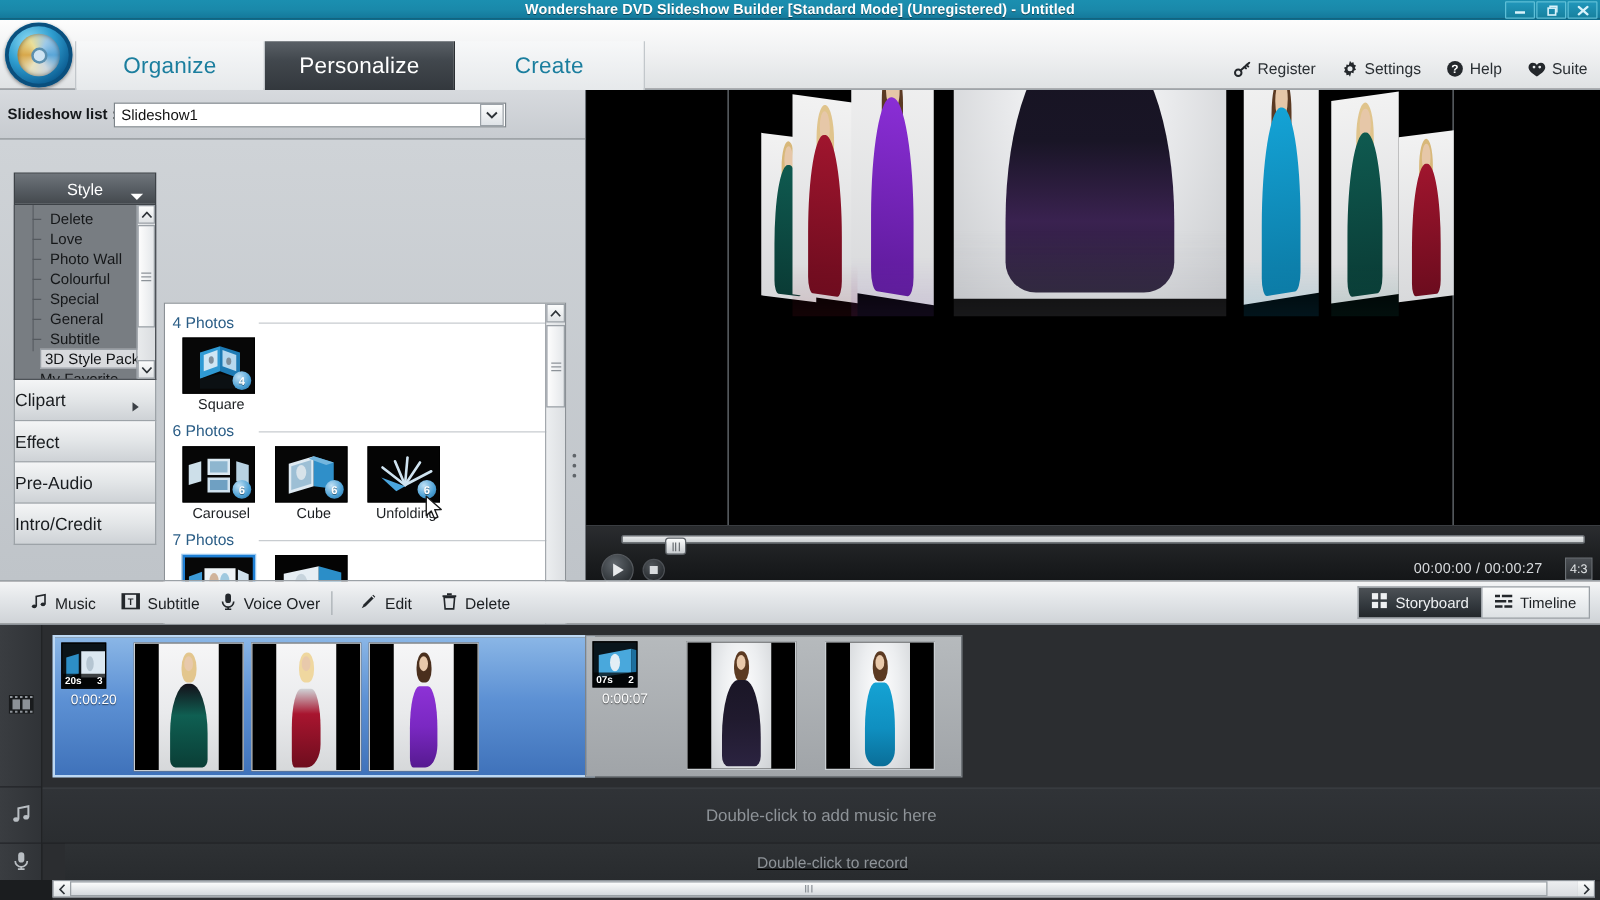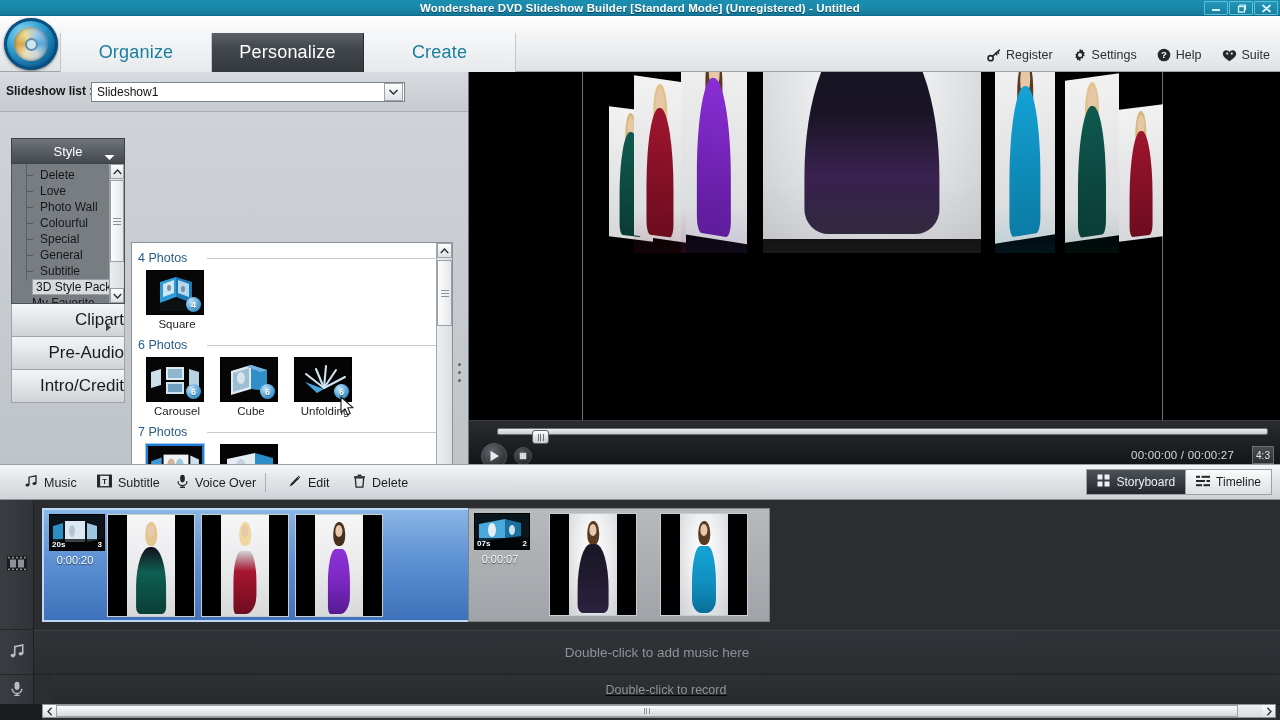--- a/index.html
+++ b/index.html
@@ -139,24 +139,24 @@
   .sb-thumb-v {
     position:absolute; left:0; right:0; top:16px; height:82px;
     background:linear-gradient(to right,#fdfdfd,#e4e7ea);
     border:1px solid #9aa0a6;
     display:flex; align-items:center; justify-content:center;
   }
   .grip-lines { width:8px; }
   .grip-lines i { display:block; height:1px; background:#8d9399; margin:2px 0; }
 
   .cat-btn {
-    height:33px; display:flex; align-items:center; justify-content:flex-end; position:relative;
+    height:33px; display:flex; align-items:center; justify-content:flex-start; position:relative;
     background:linear-gradient(to bottom,#f4f5f6 0%,#e3e6e8 48%,#ced2d6 100%);
     border:1px solid #9da3a8; border-top:none;
-    font-size:17px; color:#191c1f;
+    font-size:14px; color:#191c1f;
   }
   .cat-btn .tri { position:absolute; right:12px; top:13px; }
 
   
   .stylegrid {
     position:absolute; left:131px; top:130px; width:322px; height:292px;
     background:#ffffff; border:1px solid #8b9196;
     overflow:hidden;
   }
   .group-head { display:flex; align-items:center; gap:20px; padding:0 6px; margin-top:8px; }
@@ -308,21 +308,21 @@
   }
   .group.selected {
     background:linear-gradient(to bottom,#8ab6e6 0%,#5d91d4 45%,#3f72ba 100%);
     border:2px solid #bcd8f4;
   }
   .group.idle {
     background:linear-gradient(to bottom,#b6babd,#a0a4a8);
     border:1px solid #7e8388;
   }
   .g-meta { width:52px; }
-  .g-thumb { width:56px; height:37px; background:#0e1418; position:relative; overflow:hidden; border:1px solid #000; }
+  .g-thumb { width:36px; height:37px; background:#0e1418; position:relative; overflow:hidden; border:1px solid #000; }
   .g-badge-row {
     position:absolute; left:0; right:0; bottom:0; height:11px;
     background:rgba(0,0,0,.72); display:flex; align-items:center; justify-content:space-between;
     padding:0 2px; color:#fff; font-size:8px; font-weight:bold;
   }
   .g-time { text-align:center; font-size:11px; color:#ffffff; margin-top:3px; text-shadow:0 1px 1px rgba(0,0,0,.6); }
   .slide {
     width:88px; height:103px; background:#000; border:1px solid #c9ced2;
     position:relative; overflow:hidden;
   }
@@ -503,20 +503,21 @@
       </div>
 
       <div class="cat-btn">
         <span>Clipart</span>
         <span class="tri">
           <svg width="7" height="9" viewBox="0 0 7 9">
               <path d="M1 0.8 L6 4.5 L1 8.2Z" fill="#3b4046"></path>
             </svg>
         </span>
       </div>
+      <div class="cat-btn">Effect</div>
       <div class="cat-btn">Pre-Audio</div>
       <div class="cat-btn">Intro/Credit</div>
     </div>
 
     <div class="stylegrid">
 
       <div class="group-head">
         <span class="gt">4 Photos</span>
         <span class="gl"></span>
       </div>

